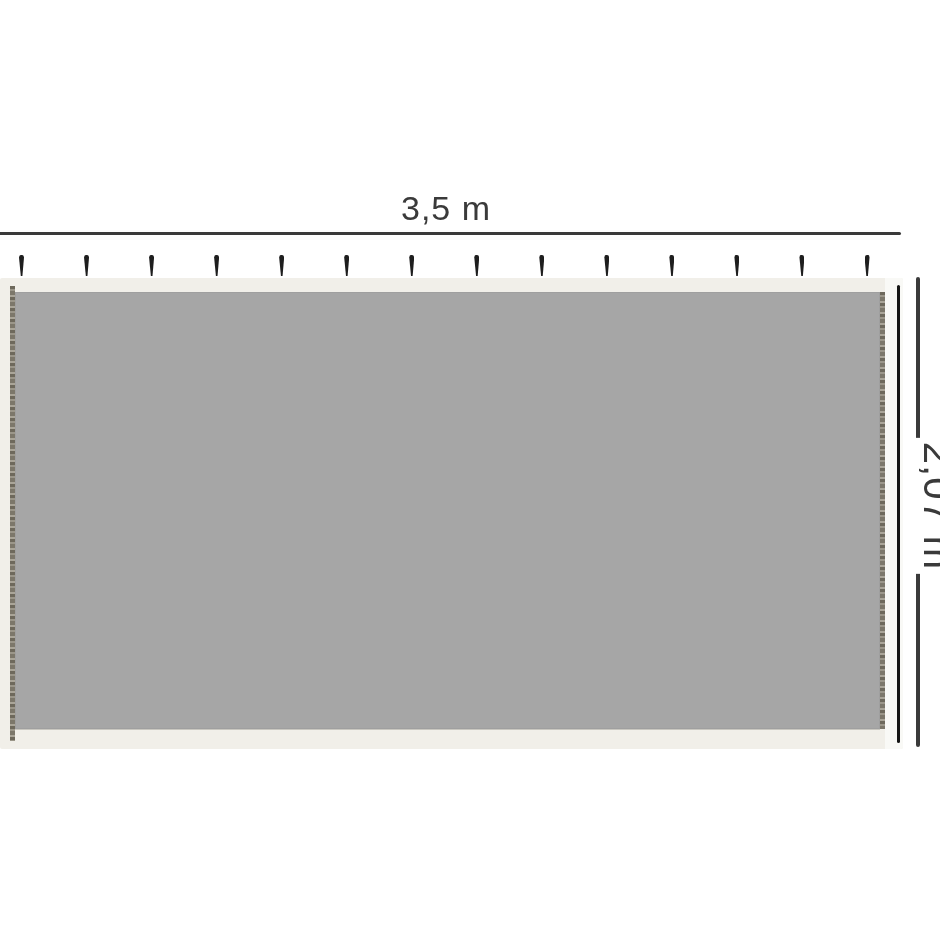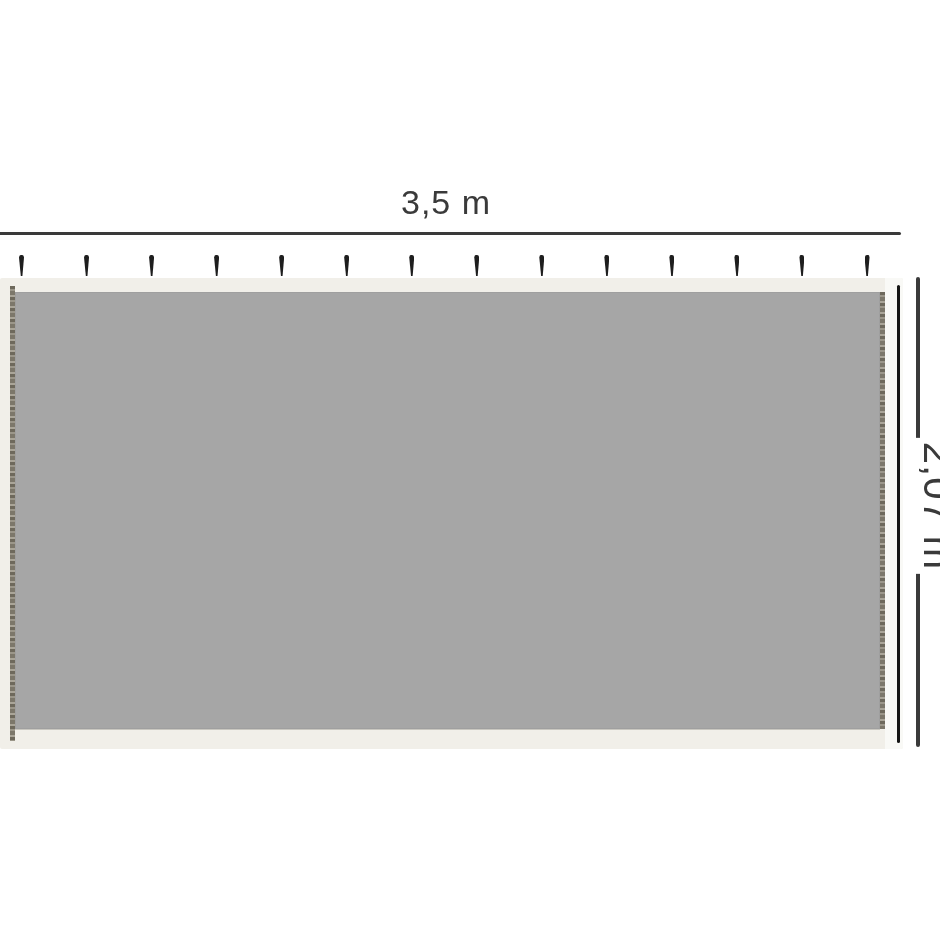--- a/index.html
+++ b/index.html
@@ -15,21 +15,21 @@
     font-family: "Liberation Sans", "DejaVu Sans", sans-serif;
   }
   .diagram {
     position: absolute;
     inset: 0;
   }
   
   .dim-h-label {
     position: absolute;
     left: 446px;
-    top: 202px;
+    top: 208px;
     transform: translate(-50%, -50%);
     font-size: 34px;
     color: var(--line, #3a3a3a);
     letter-spacing: 1px;
     white-space: nowrap;
   }
   .dim-h-line {
     position: absolute;
     left: 0;
     top: 232px;

